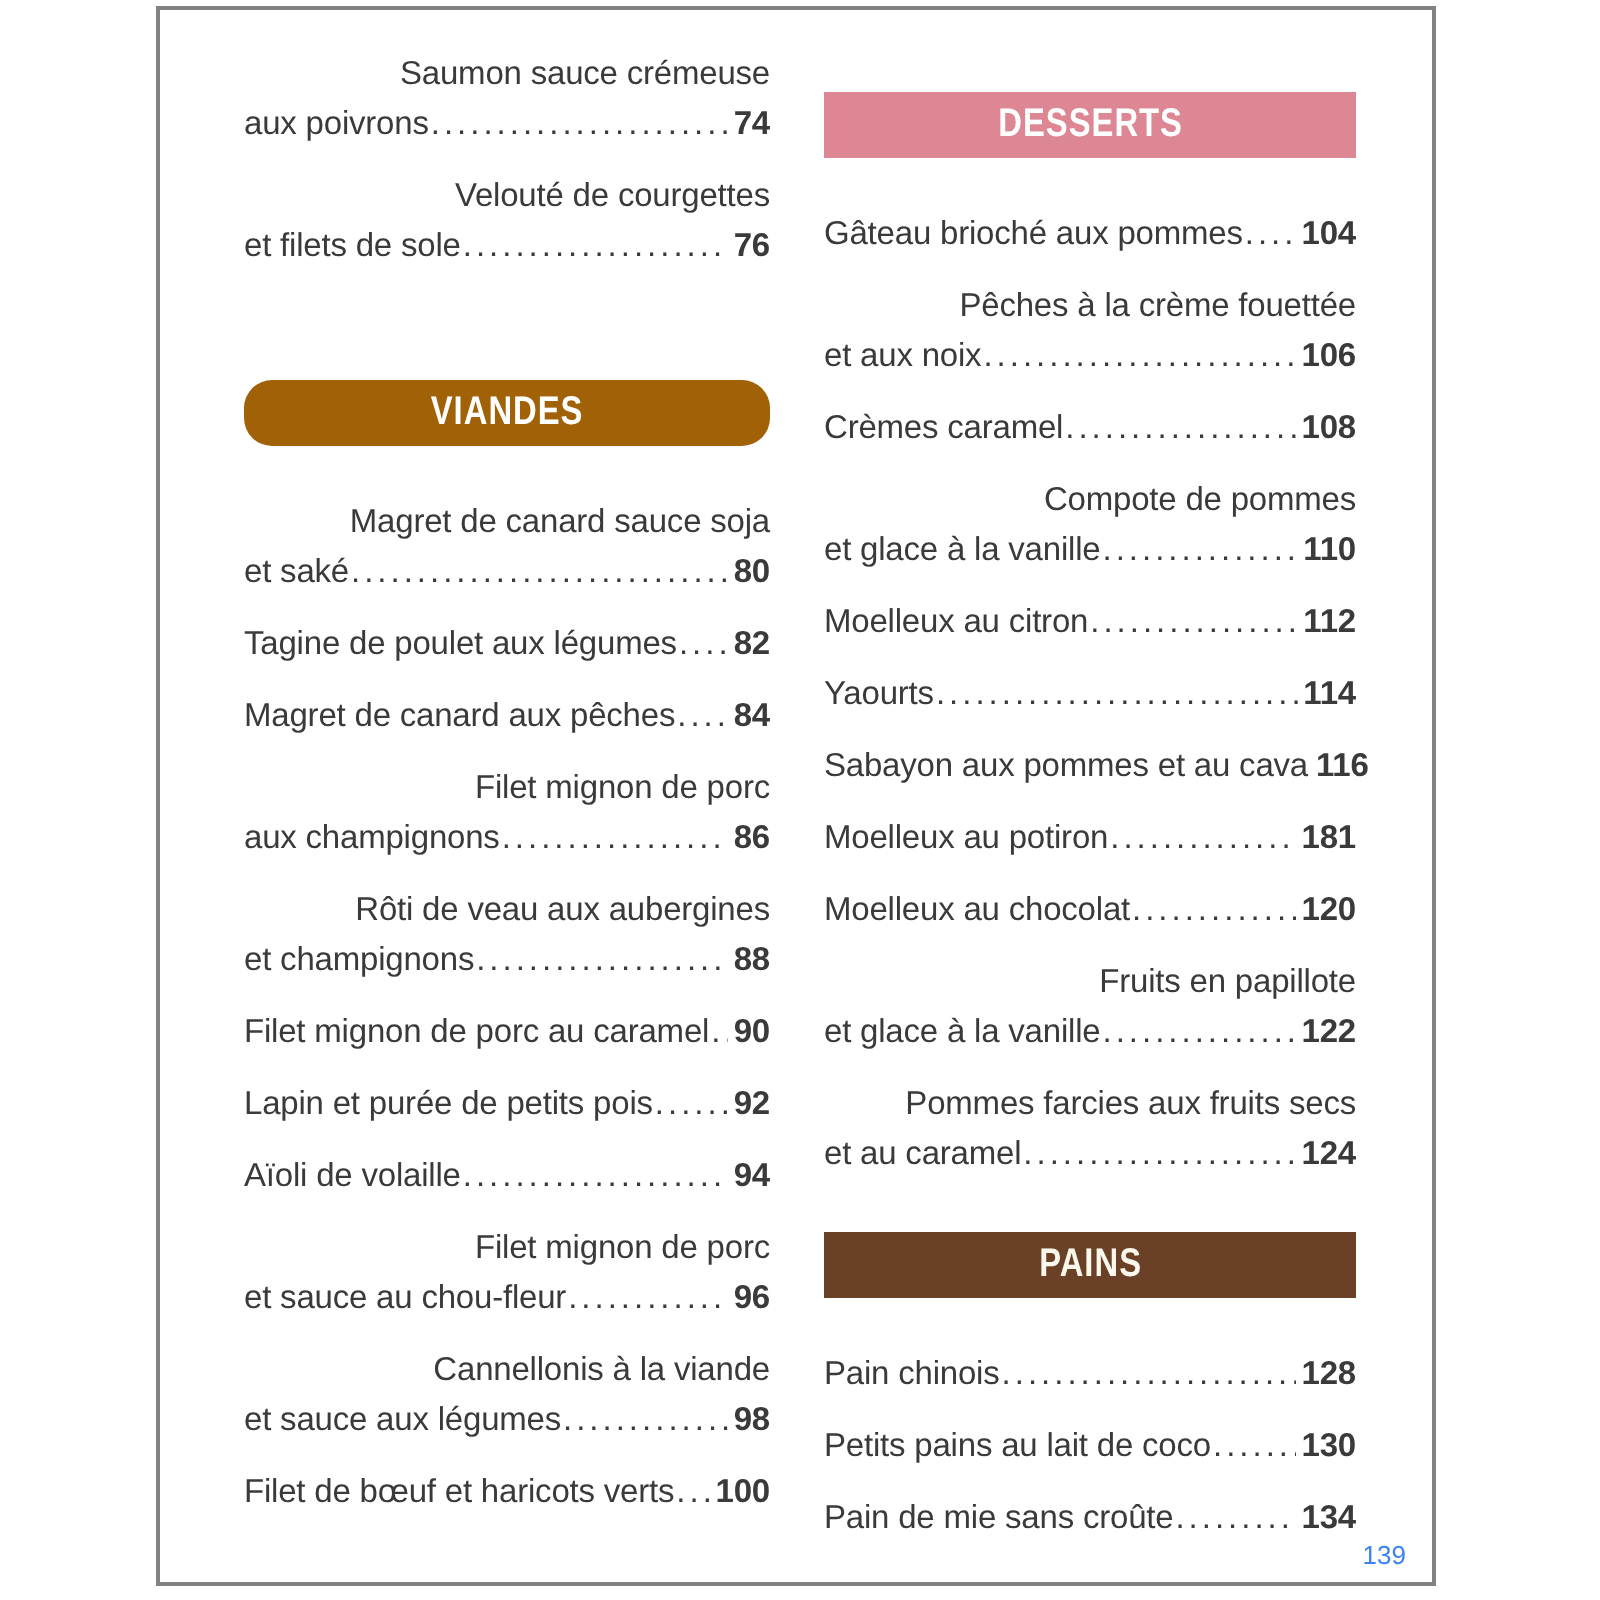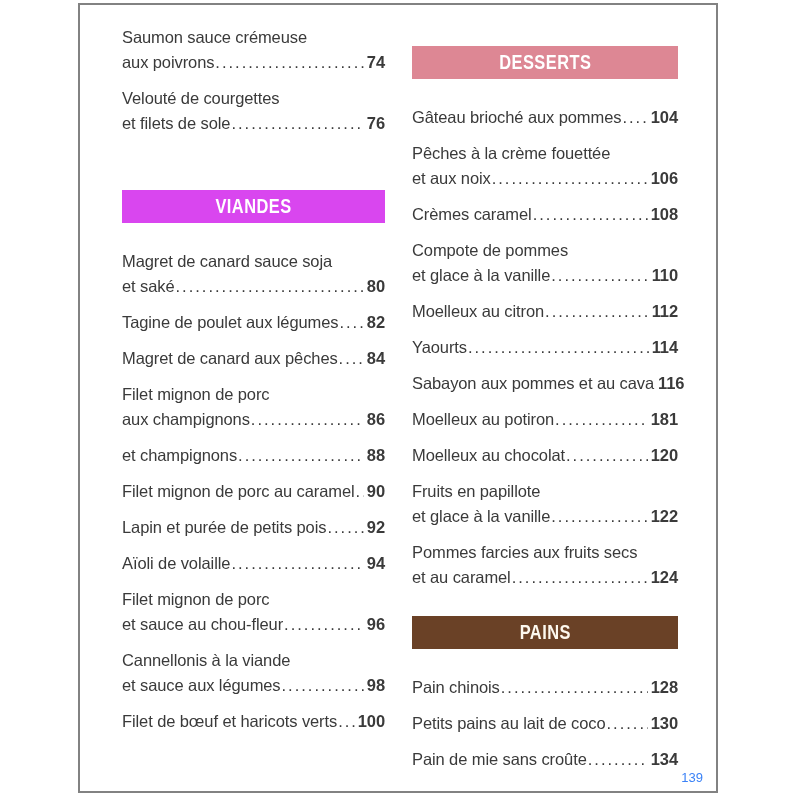--- a/index.html
+++ b/index.html
@@ -49,21 +49,21 @@
   .col-left  .section + .section { margin-top: 54px; }
   .col-right .section + .section { margin-top: 26px; }
 
   .item {
     color: #3a3a3a;
     font-size: 16.5px;
     line-height: 25px;
     letter-spacing: -0.1px;
     margin-bottom: 11px;
   }
-  .line { white-space: nowrap; }
+  .line { white-space: nowrap; text-align: right; }
   .flexline {
     display: flex;
     align-items: baseline;
   }
   .flexline .t { white-space: nowrap; flex-shrink: 0; }
   .dots {
     flex: 1 1 auto;
     min-width: 0;
     overflow: hidden;
     white-space: nowrap;
@@ -99,21 +99,21 @@
         <div class="item">
           <div class="line"><span class="t">Velouté de courgettes</span></div>
           <div class="line flexline">
             <span class="t">et filets de sole</span>
             <span class="dots">................................................................................</span>
             <span class="pg">76</span>
           </div>
         </div>
       </div>
       <div class="section">
-        <div class="section-header" style="background: #d946ef;">
+        <div class="section-header" style="background: #a16207; border-radius: 14px;">
           <span class="hlabel" style="color: rgb(255, 255, 255);">VIANDES</span>
         </div>
         <div class="item">
           <div class="line"><span class="t">Magret de canard sauce soja</span></div>
           <div class="line flexline">
             <span class="t">et saké</span>
             <span class="dots">................................................................................</span>
             <span class="pg">80</span>
           </div>
         </div>
@@ -133,20 +133,21 @@
         </div>
         <div class="item">
           <div class="line"><span class="t">Filet mignon de porc</span></div>
           <div class="line flexline">
             <span class="t">aux champignons</span>
             <span class="dots">................................................................................</span>
             <span class="pg">86</span>
           </div>
         </div>
         <div class="item">
+          <div class="line"><span class="t">Rôti de veau aux aubergines</span></div>
           <div class="line flexline">
             <span class="t">et champignons</span>
             <span class="dots">................................................................................</span>
             <span class="pg">88</span>
           </div>
         </div>
         <div class="item">
           <div class="line flexline">
             <span class="t">Filet mignon de porc au caramel</span>
             <span class="dots">................................................................................</span>

